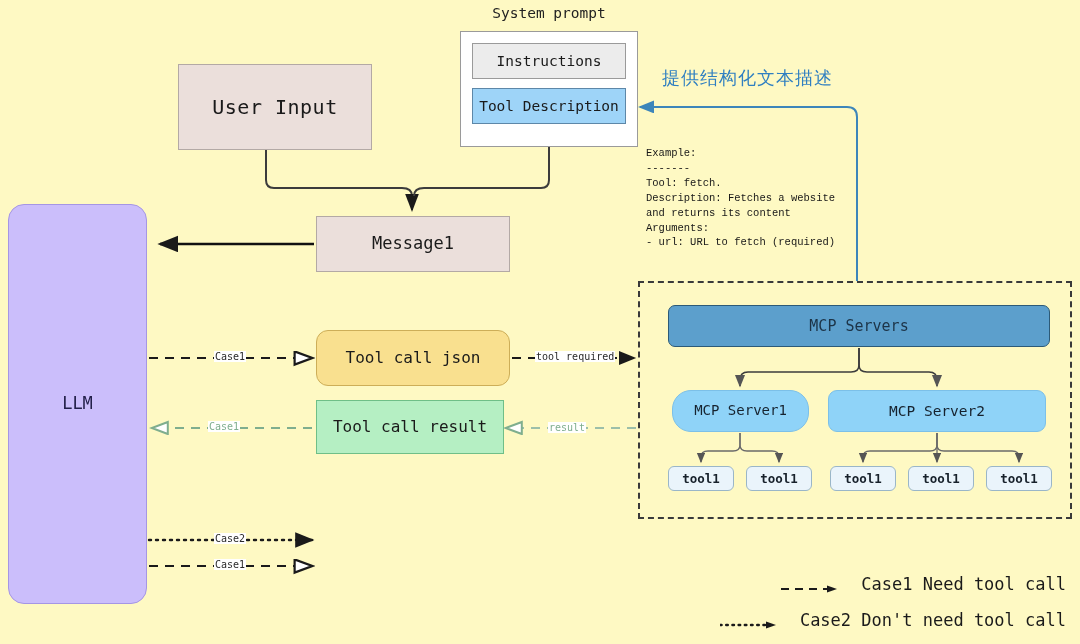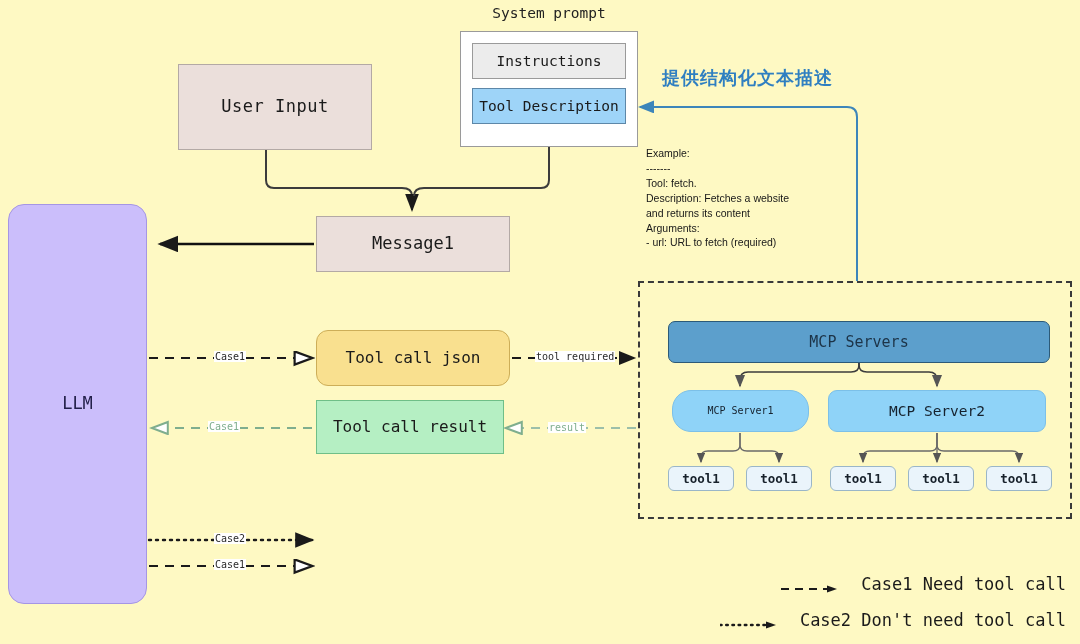--- a/index.html
+++ b/index.html
@@ -36,21 +36,21 @@
     font-family: "DejaVu Sans Mono", "Liberation Mono", monospace;
     color: #1a1a1a;
     line-height: 1.25;
   }
 
   
   .n-userinput {
     left: 178px; top: 64px; width: 194px; height: 86px;
     background: #ebdfdb;
     border: 1px solid #b3a9a5;
-    font-size: 17px;
+    font-size: 20px;
     letter-spacing: 0.5px;
   }
   .n-sysprompt-box {
     left: 460px; top: 31px; width: 178px; height: 116px;
     background: #ffffff;
     border: 1px solid #9a9a9a;
     display: block;
   }
   .n-sysprompt-label {
     left: 460px; top: 3px; width: 178px; height: 20px;
@@ -105,33 +105,33 @@
     border-radius: 12px;
     font-size: 16px;
   }
   .n-mcpgroup {
     left: 638px; top: 281px; width: 434px; height: 238px;
     border: 2px dashed #3a3a3a;
     background: transparent;
     display: block;
   }
   .n-mcpservers {
-    left: 668px; top: 321px; width: 382px; height: 42px;
+    left: 668px; top: 305px; width: 382px; height: 42px;
     background: #5c9fcc;
     border: 1.5px solid #2c5a78;
     border-radius: 7px;
     font-size: 15px;
     color: #1c3347;
   }
   .n-mcpserver1 {
     left: 672px; top: 390px; width: 137px; height: 42px;
     background: #8fd3f8;
     border: 1px solid #7cc0e8;
     border-radius: 19px;
-    font-size: 10px;
+    font-size: 14px;
     color: #16222e;
   }
   .n-mcpserver2 {
     left: 828px; top: 390px; width: 218px; height: 42px;
     background: #8fd3f8;
     border: 1px solid #7cc0e8;
     border-radius: 9px;
     font-size: 14.5px;
     color: #16222e;
   }
@@ -148,30 +148,30 @@
   .tool-1 { left: 746px; }
   .tool-2 { left: 830px; }
   .tool-3 { left: 908px; }
   .tool-4 { left: 986px; }
 
   .annot-cn {
     position: absolute;
     left: 662px; top: 66px;
     font-family: "DejaVu Sans", "Liberation Sans", sans-serif;
     font-size: 18px;
-    font-weight: bold;
+    font-weight: normal;
     color: #2f7fc1;
     letter-spacing: 1px;
     white-space: nowrap;
   }
   .example-block {
     position: absolute;
     left: 646px; top: 146px;
     width: 210px;
-    font-family: Liberation Sans, sans-serif;
+    font-family: Liberation Mono, monospace;
     font-size: 10.5px;
     line-height: 1.42;
     color: #181818;
     white-space: pre;
   }
 
   .edge-label {
     position: absolute;
     background: #ffffff;
     font-family: "DejaVu Sans Mono", "Liberation Mono", monospace;

